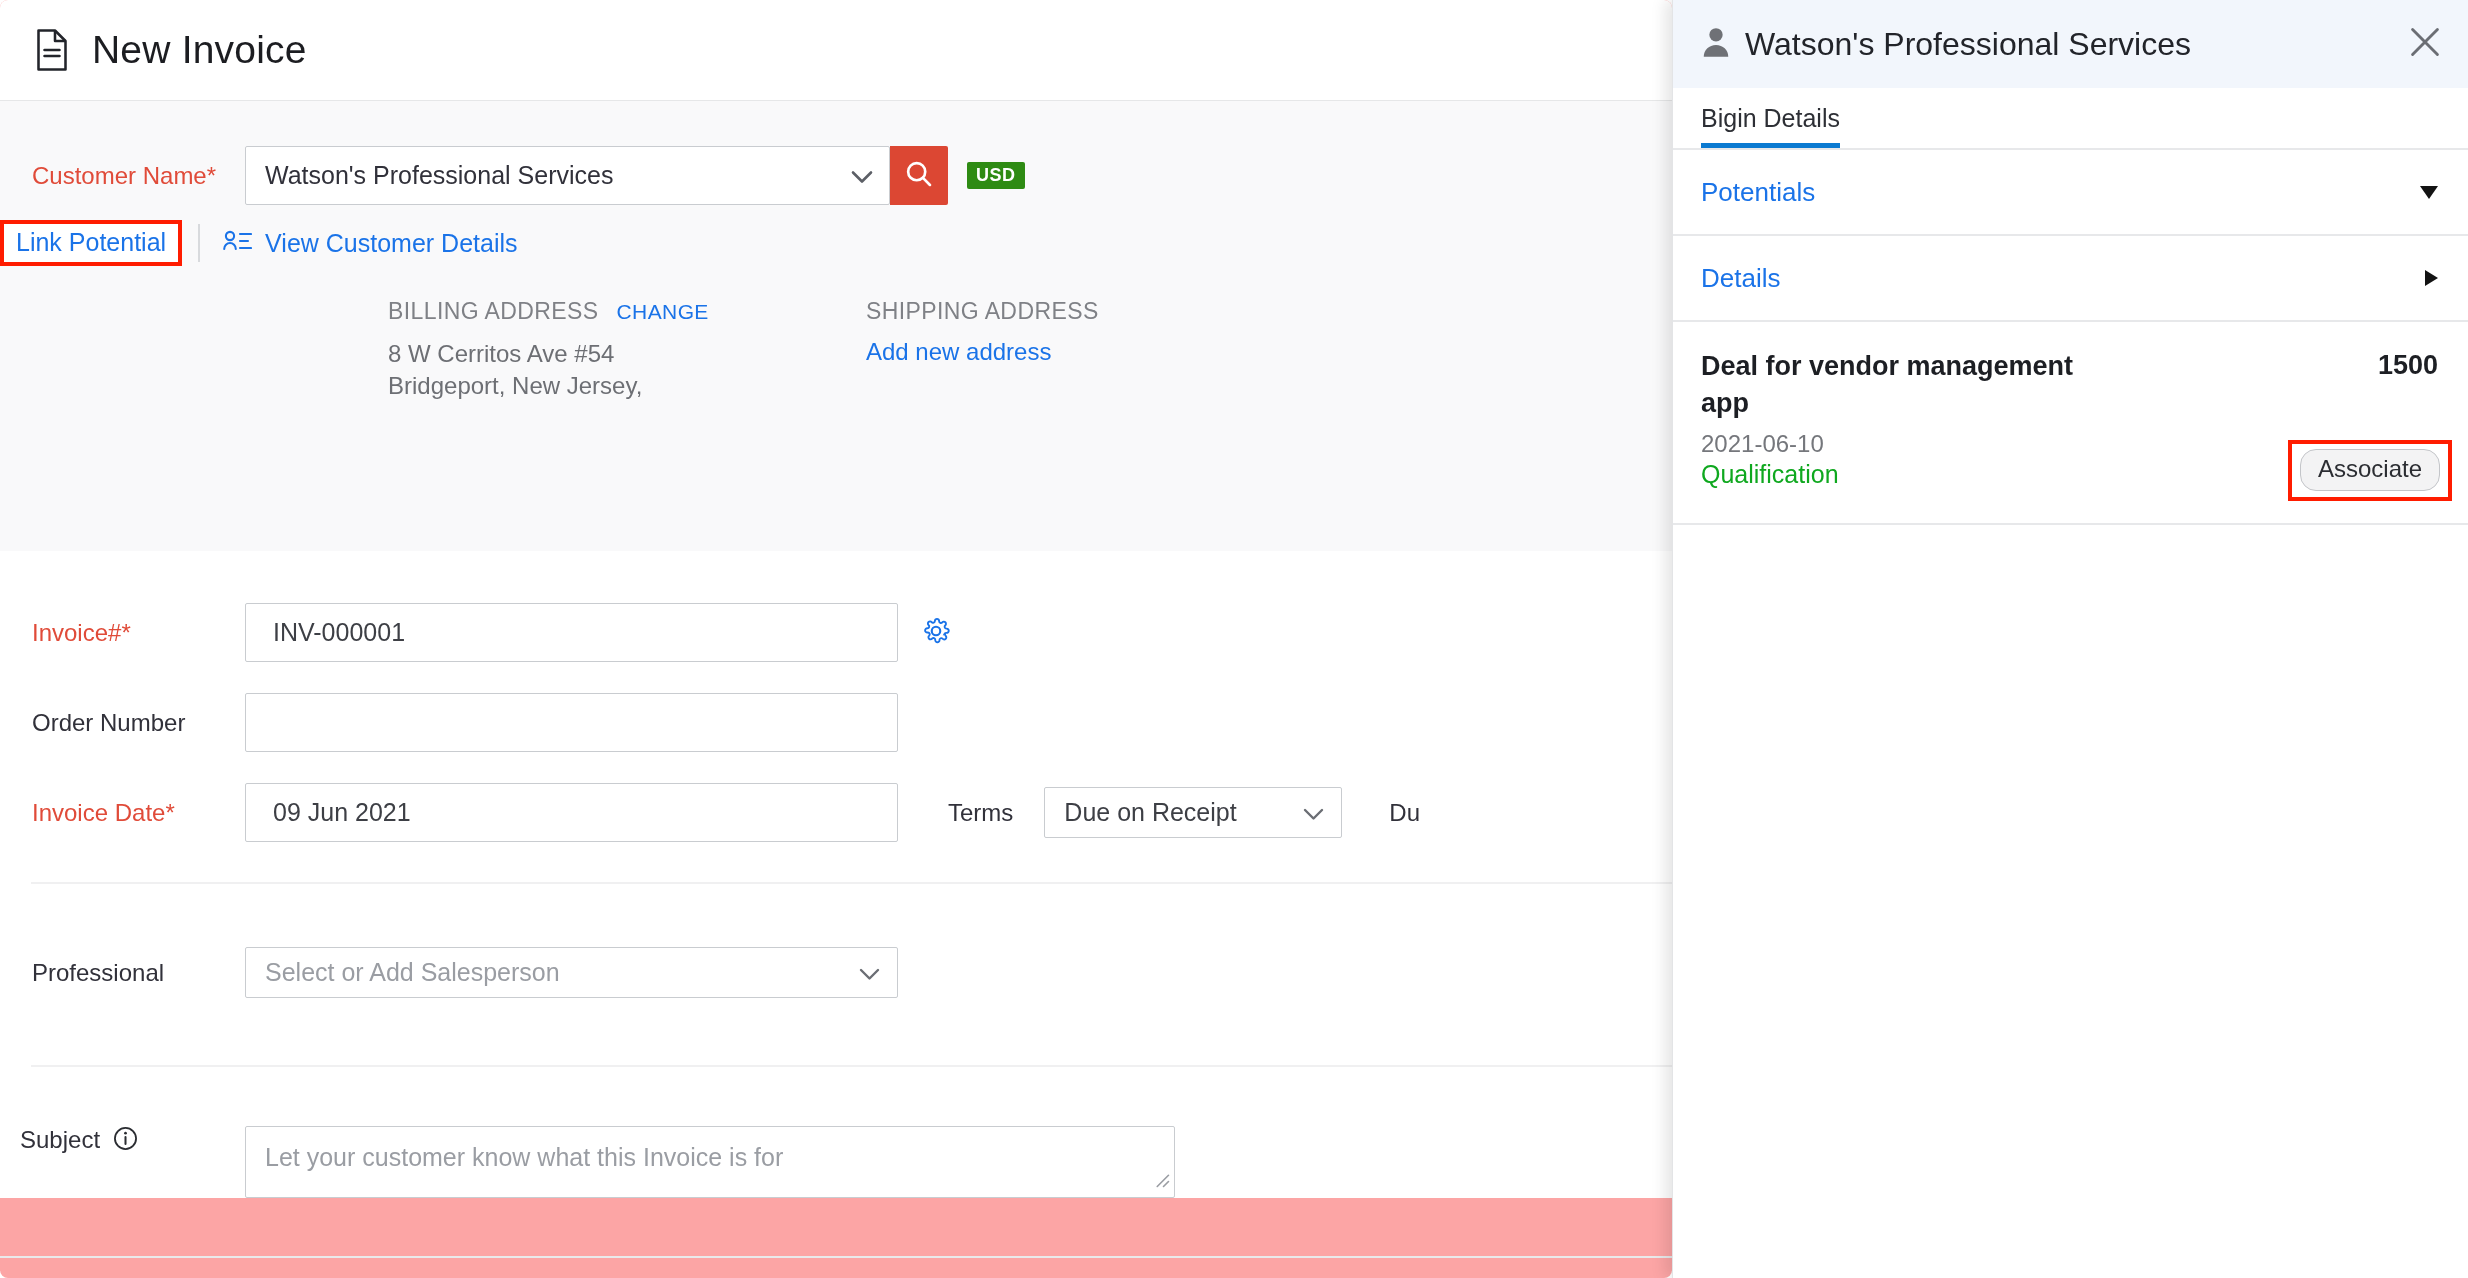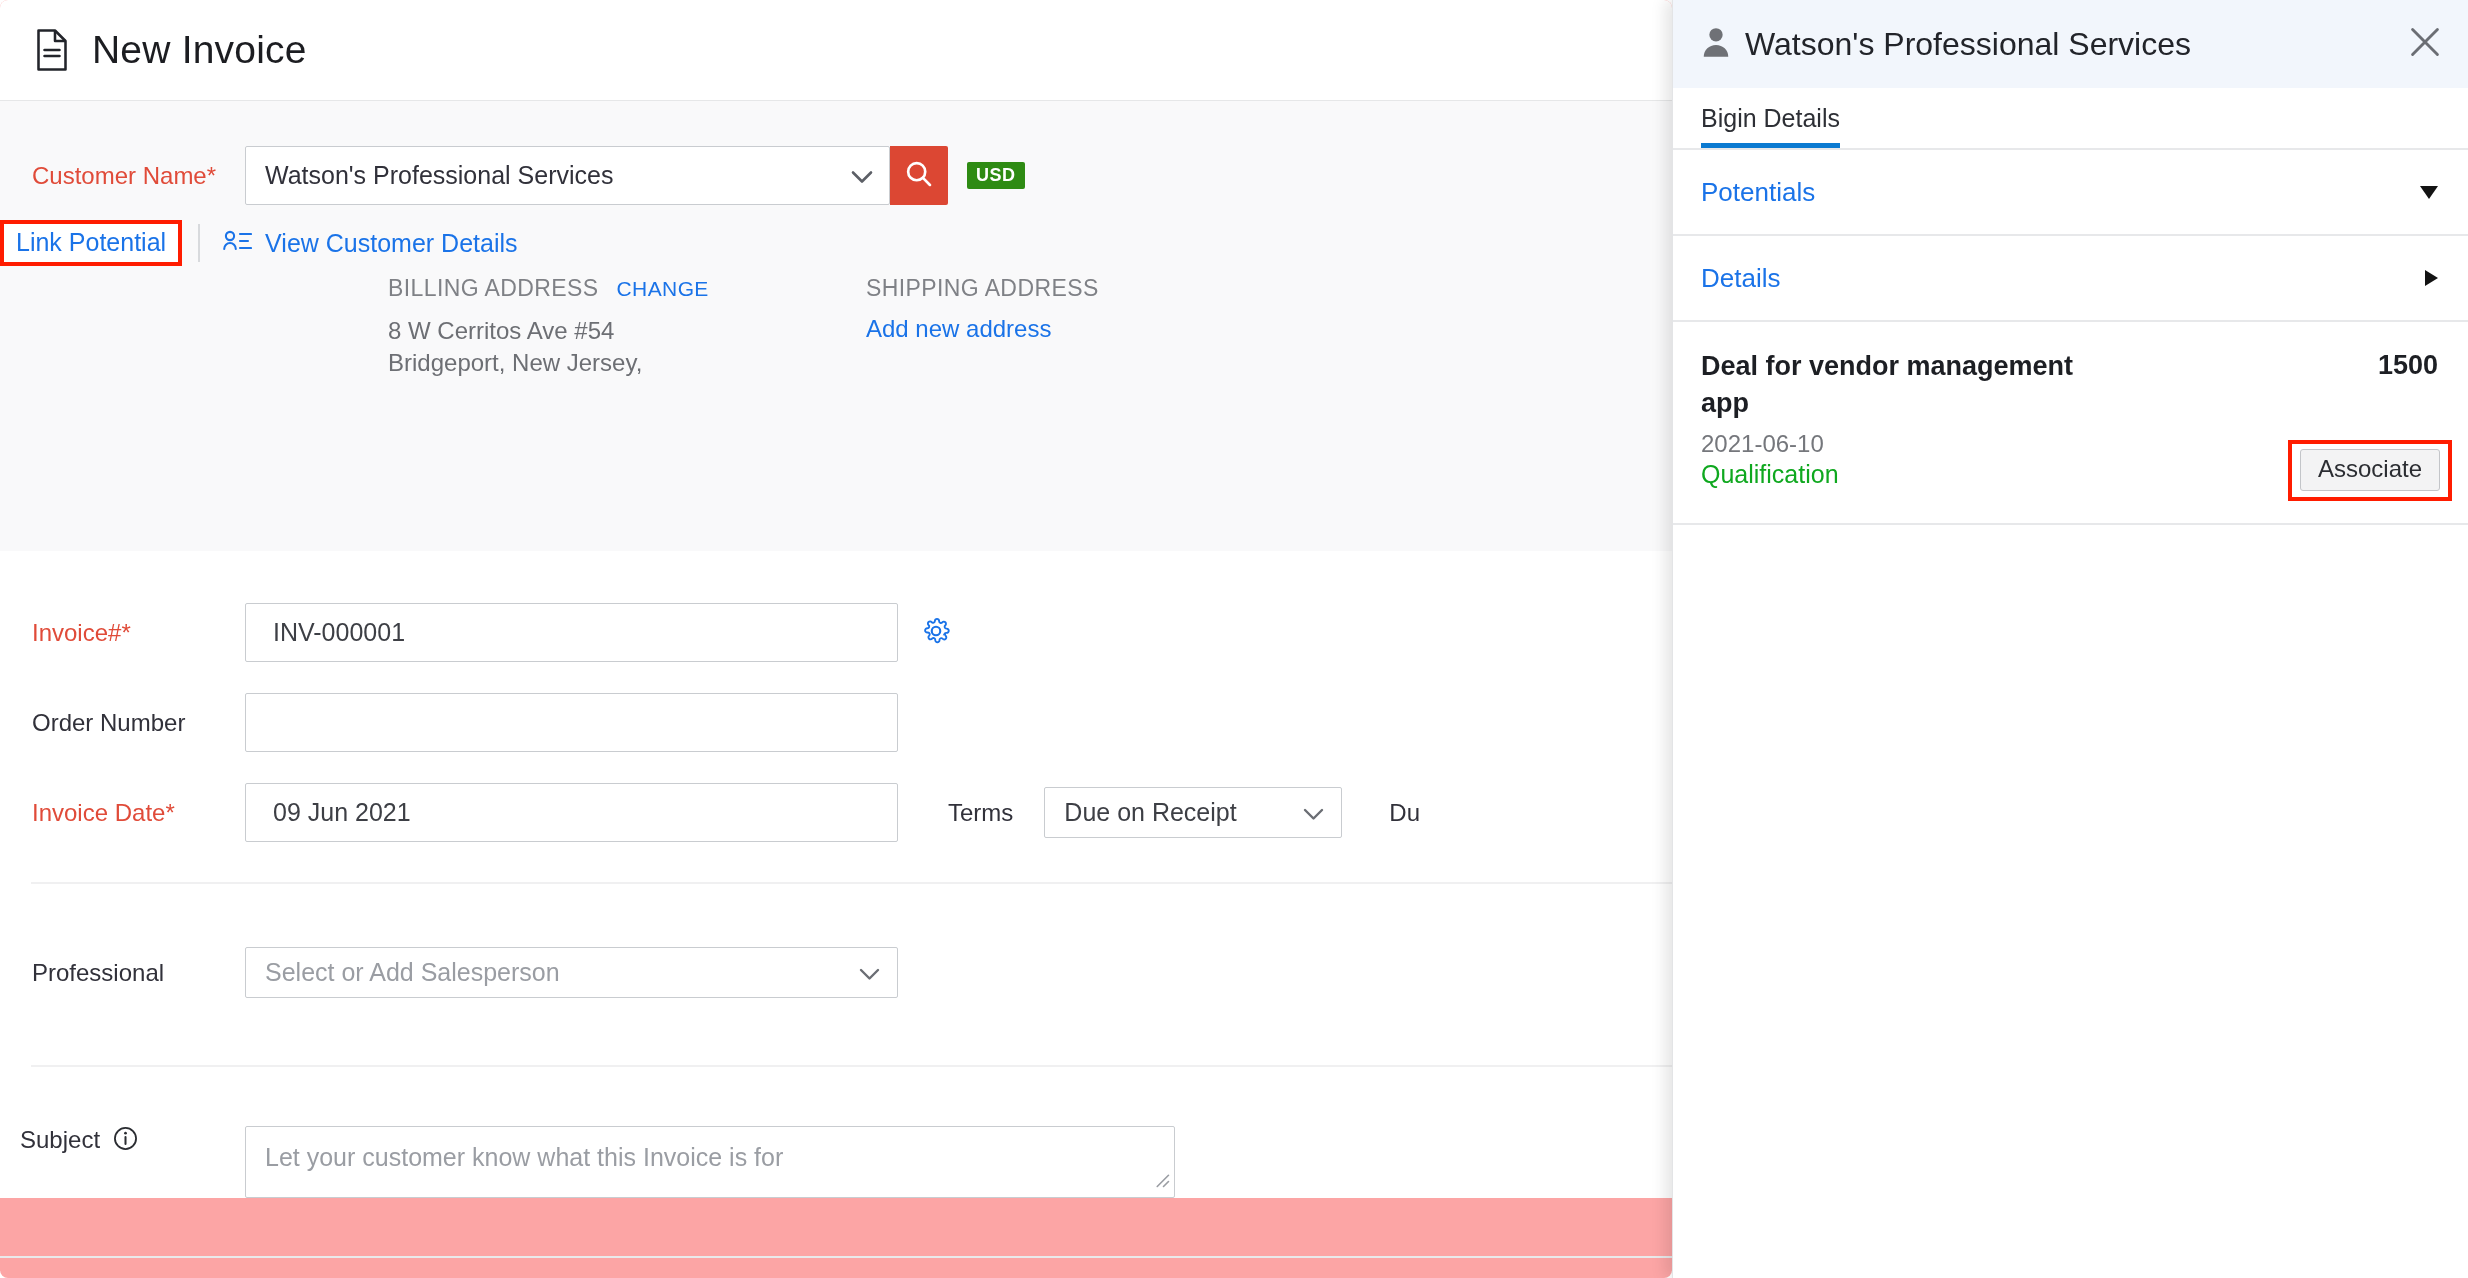--- a/index.html
+++ b/index.html
@@ -150,21 +150,21 @@
   #view-customer-details {
     display: flex;
     align-items: center;
     gap: 13px;
     cursor: pointer;
   }
 
   
   #addresses {
     padding-left: 388px;
-    margin-top: 5px;
+    margin-top: 28px;
     display: flex;
   }
   .addr-col { width: 478px; }
   .addr-head {
     font-size: 23px;
     color: #7f8186;
     letter-spacing: 0.4px;
     display: flex;
     align-items: baseline;
     gap: 18px;
@@ -412,21 +412,21 @@
     position: absolute;
     right: 16px;
     top: 118px;
     border: 4px solid #ff1c00;
     background: #ffffff;
     padding: 5px 8px 6px 8px;
   }
   #associate-button {
     background: #f3f3f4;
     border: 1px solid #c3c5c9;
-    border-radius: 3px;
+    border-radius: 16px;
     font-size: 24px;
     color: #2b2d32;
     padding: 7px 17px 9px 17px;
     cursor: pointer;
     font-family: "Liberation Sans", sans-serif;
     line-height: 1;
   }
 </style>
 </head>
 <body>

